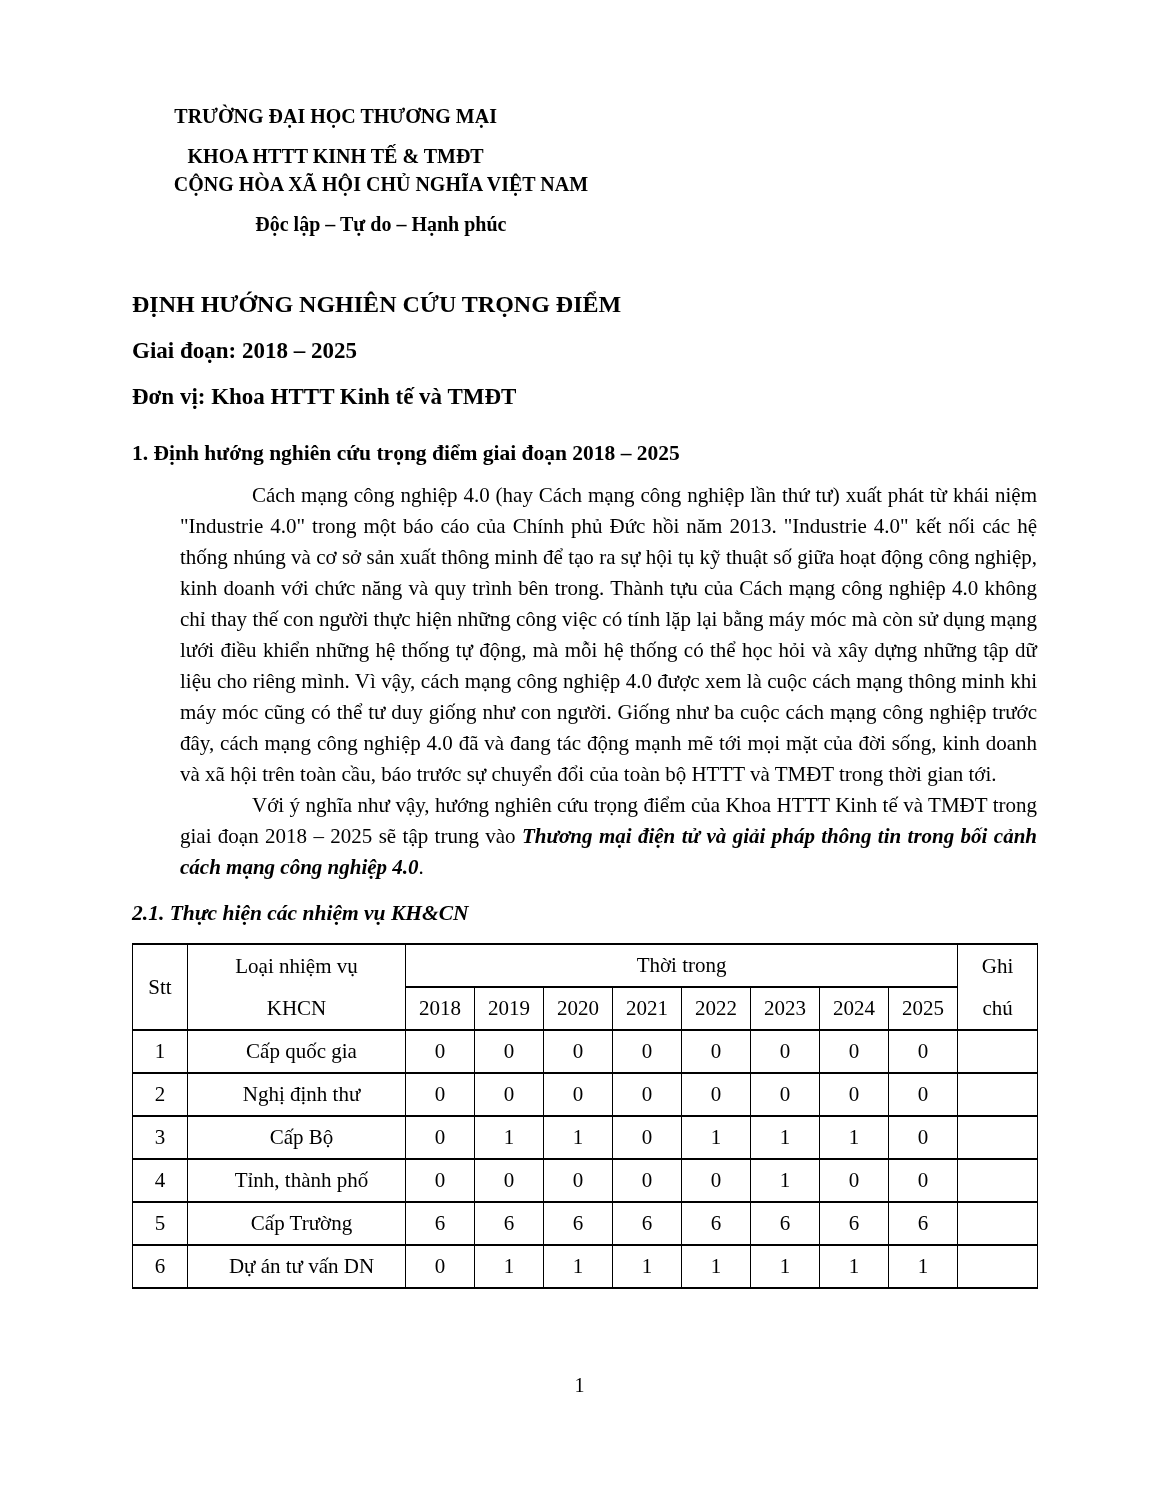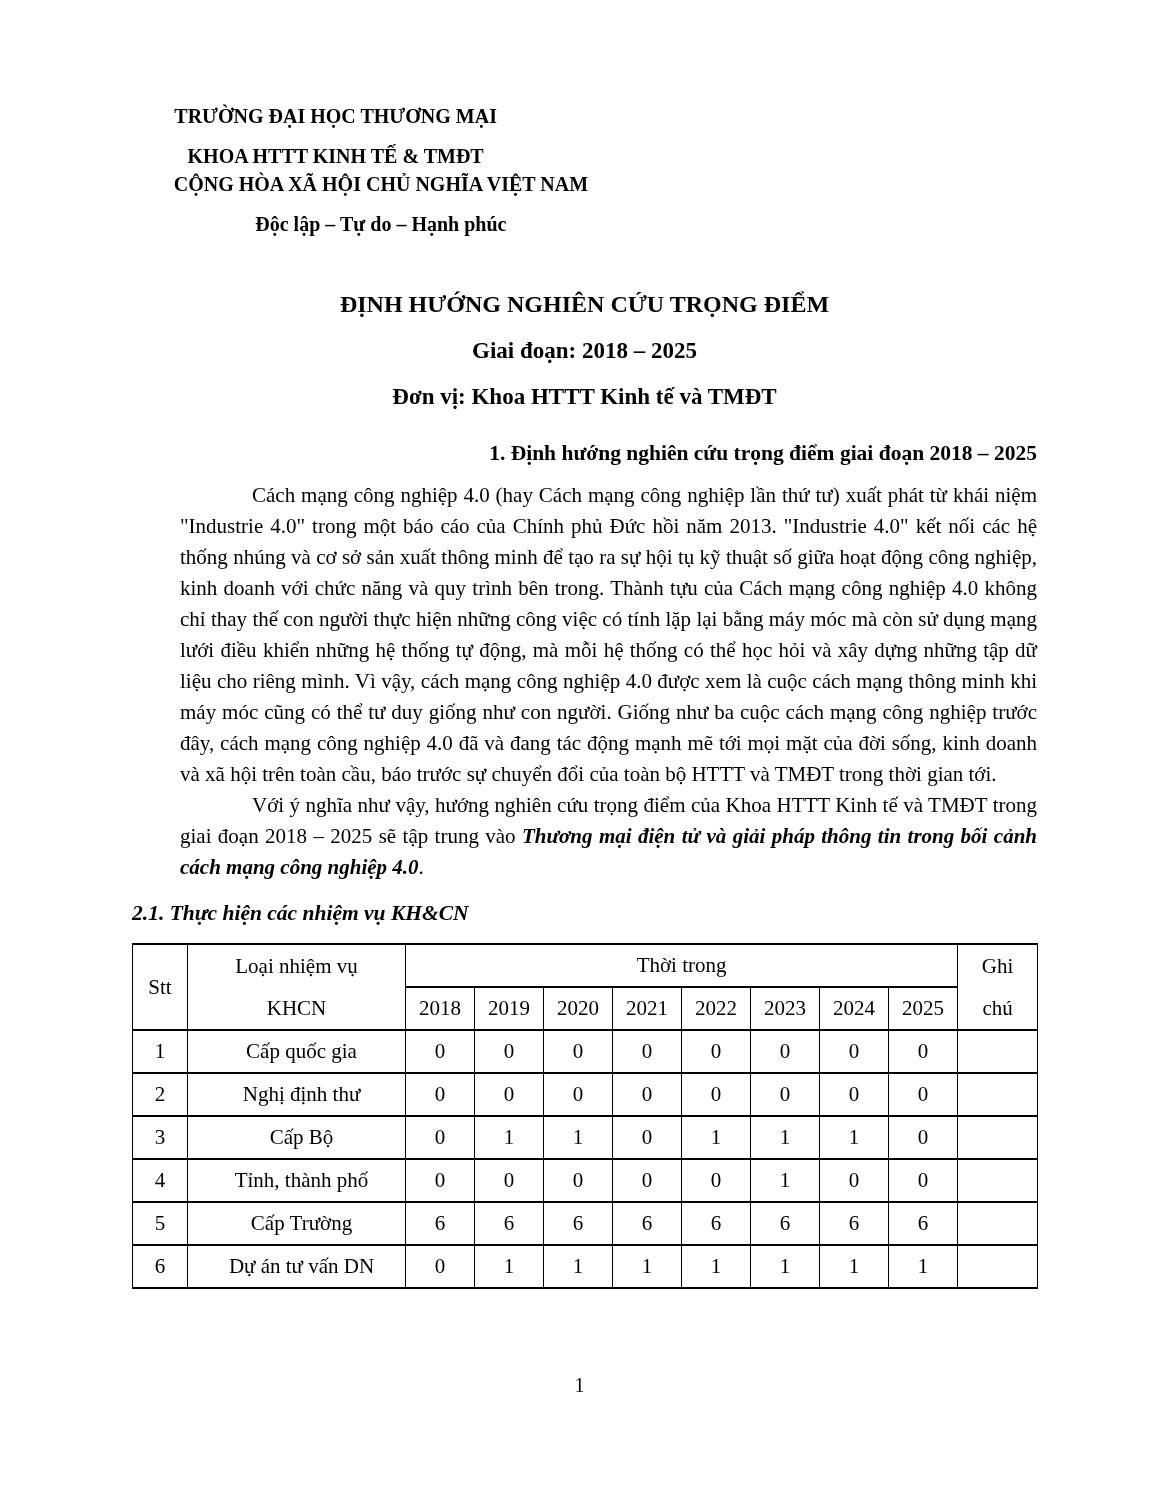--- a/index.html
+++ b/index.html
@@ -19,29 +19,29 @@
 
   
   .doc-header { display: flex; padding-top: 6px; flex-direction: column; }
   .doc-header .hdr-block { text-align: center; font-weight: bold; font-size: 20px; }
   .hdr-left  { width: 45%; }
   .hdr-right { width: 55%; }
   .hdr-line1 { line-height: 28px; }
   .hdr-line2 { line-height: 28px; margin-top: 12px; }
 
   
-  .title-block { text-align: center; }
+  .title-block { }
   .title-main  { margin-top: 50px; font-size: 24px; font-weight: bold; line-height: 32px; }
   .title-sub   { margin-top: 16px; font-size: 23px; font-weight: bold; line-height: 30px; }
 
   
   .section-heading {
     margin-top: 26px;
     font-size: 21.5px; font-weight: bold; line-height: 30px;
-    text-align: right;
+    text-align: left;
   }
   .section-heading.s2 { margin-top: 30px; }
   .sub-heading {
     margin-top: 15px;
     font-size: 21.5px; font-weight: bold; font-style: italic; line-height: 30px;
   }
 
   .body-para {
     margin-top: 12px;
     font-size: 21px; line-height: 31px;

